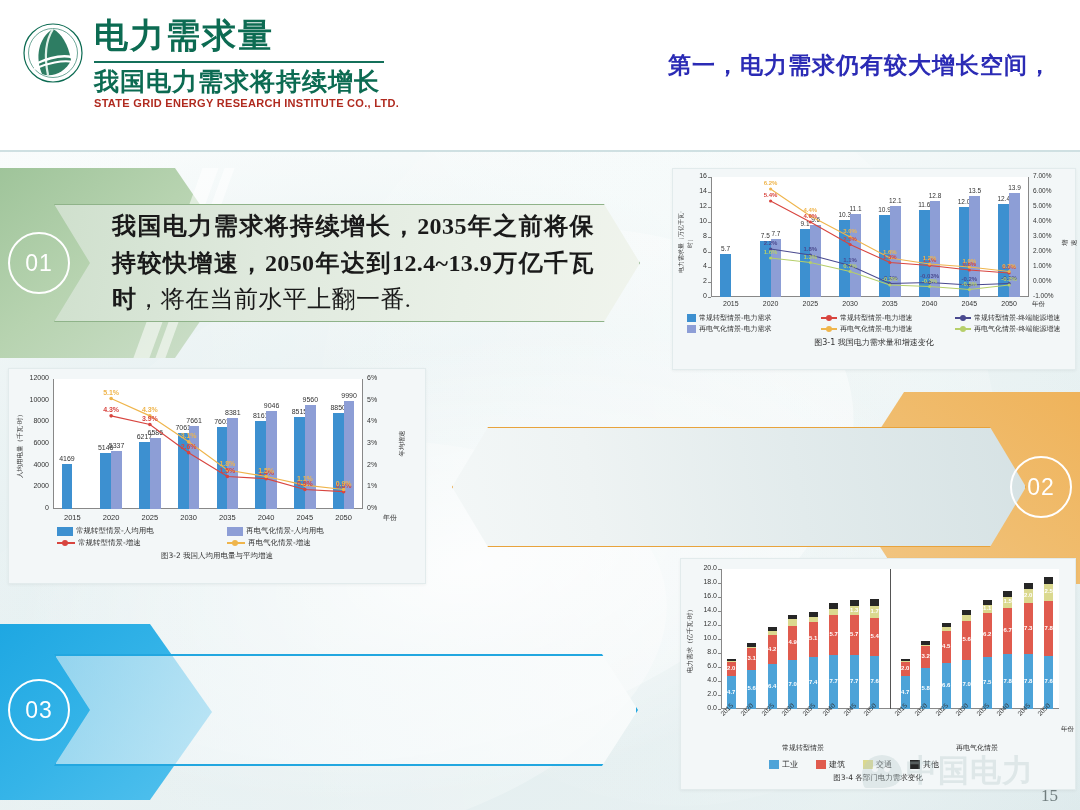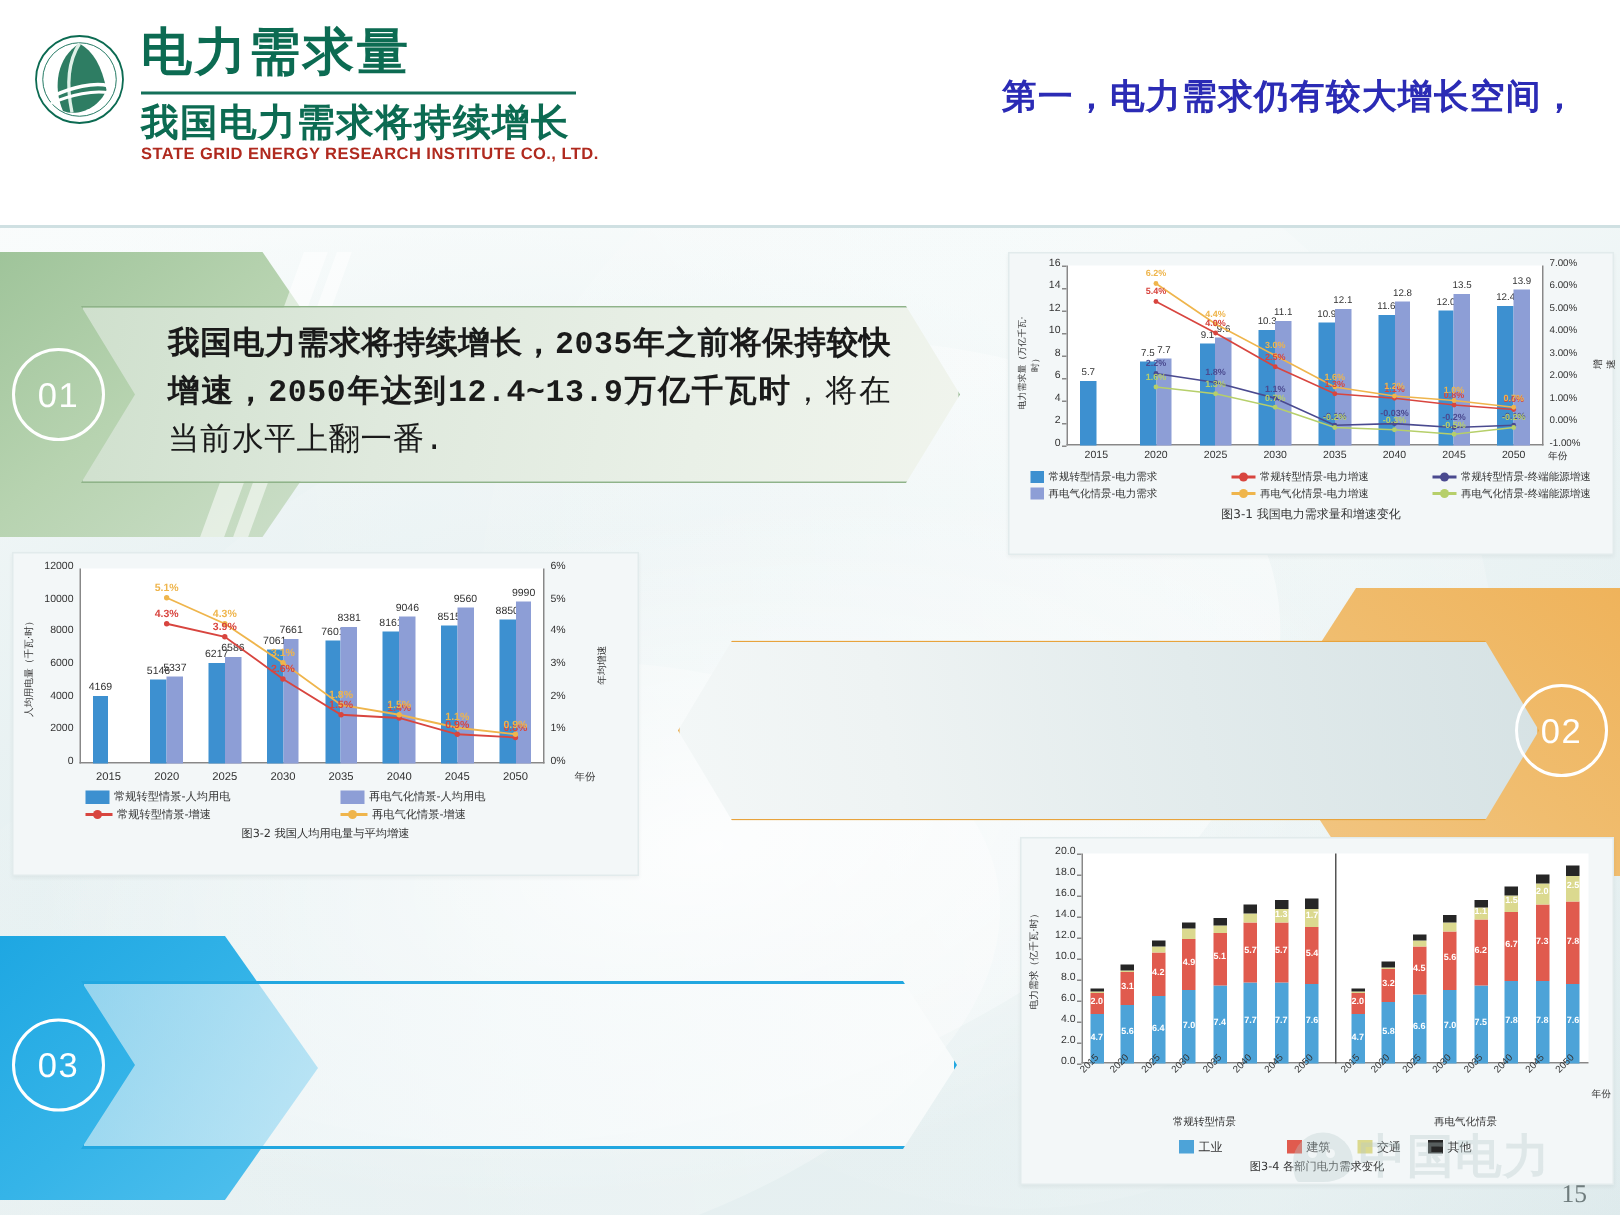--- a/index.html
+++ b/index.html
@@ -82,22 +82,22 @@
   .chev {
     position:relative; flex:1 1 auto; height:100%;
     display:flex; align-items:center;
   }
   .chev-body{
     position:absolute; inset:0;
     clip-path: polygon(0 0, calc(100% - 36px) 0, 100% 50%, calc(100% - 36px) 100%, 0 100%, 36px 50%);
   }
   .banner-text {
     position:relative; z-index:2;
-    font-family:Liberation Mono, monospace;
-    font-size:21px; line-height:1.52; color:#1a1a1a; letter-spacing:.4px;
+    font-family:Liberation Serif, serif;
+    font-size:24px; line-height:1.52; color:#1a1a1a; letter-spacing:.4px;
   }
   .banner-text b { font-weight:700; }
   .banner-text .norm { font-weight:400; }
 
   
   #banner1 { left:8px; top:198px; width:632px; height:130px; }
   #banner1 .badge { border-color:#ffffff; color:#ffffff; }
   #banner1 .chev { height:118px; margin-left:-16px; }
   #banner1 .chev-body{
     background: linear-gradient(100deg, #cfe0cd 0%, #dfe9dd 35%, #e9f0e7 70%, #f0f4ed 100%);
@@ -393,21 +393,21 @@
       <div class="axlabel" style="left: 392px; top: 63px; font-size: 6.5px; transform: rotate(-90deg);">增速</div>
       <div class="legend-row" style="left: 14px; top: 144px; width: 402px;">
         <div class="lg-item" style="width: 124px;">
           <div class="lg-sw" style="background: rgb(61, 144, 208);"></div>
           <div class="lg-tx">常规转型情景-电力需求</div>
         </div>
         <div class="lg-item" style="width: 124px;">
           <div class="lg-line" style="background: rgb(216, 69, 63);"></div>
           <div class="lg-tx">常规转型情景-电力增速</div>
         </div>
-        <div class="lg-item" style="width: 124px;">
+        <div class="lg-item" style="width: 124px; font-family: Liberation Serif, serif;">
           <div class="lg-line" style="background: rgb(74, 74, 143);"></div>
           <div class="lg-tx">常规转型情景-终端能源增速</div>
         </div>
       </div>
       <div class="legend-row" style="left: 14px; top: 155px; width: 402px;">
         <div class="lg-item" style="width: 124px;">
           <div class="lg-sw" style="background: rgb(141, 158, 214);"></div>
           <div class="lg-tx">再电气化情景-电力需求</div>
         </div>
         <div class="lg-item" style="width: 124px;">
@@ -676,26 +676,26 @@
       <div class="tick" style="left: 4px; top: 75px; width: 32px; text-align: right; font-size: 7px;">10.0</div>
       <div class="tick" style="left: 4px; top: 61px; width: 32px; text-align: right; font-size: 7px;">12.0</div>
       <div class="tick" style="left: 4px; top: 47px; width: 32px; text-align: right; font-size: 7px;">14.0</div>
       <div class="tick" style="left: 4px; top: 33px; width: 32px; text-align: right; font-size: 7px;">16.0</div>
       <div class="tick" style="left: 4px; top: 19px; width: 32px; text-align: right; font-size: 7px;">18.0</div>
       <div class="tick" style="left: 4px; top: 5px; width: 32px; text-align: right; font-size: 7px;">20.0</div>
       <div class="axlabel" style="left: -26px; top: 76px; width: 70px; text-align: center; font-size: 6.5px; transform: rotate(-90deg);">电力需求（亿千瓦·时）</div>
       <div class="tick" style="left: 40px; top: 184px; width: 164px; text-align: center; font-size: 7px;">常规转型情景</div>
       <div class="tick" style="left: 214px; top: 184px; width: 164px; text-align: center; font-size: 7px;">再电气化情景</div>
       <div class="tick" style="left: 380px; top: 166px; font-size: 6.5px;">年份</div>
-      <div class="legend-row" style="left: 105px; top: 200px;">
+      <div class="legend-row" style="left: 88px; top: 200px;">
         <div class="lg-item" style="margin-right: 18px;">
           <div class="lg-sw" style="background: rgb(77, 163, 216); width: 10px; height: 9px;"></div>
           <div class="lg-tx" style="font-size: 8px;">工业</div>
         </div>
-        <div class="lg-item" style="margin-right: 18px; margin-left: 25px;">
+        <div class="lg-item" style="margin-right: 18px;">
           <div class="lg-sw" style="background: rgb(224, 91, 78); width: 10px; height: 9px;"></div>
           <div class="lg-tx" style="font-size: 8px;">建筑</div>
         </div>
         <div class="lg-item" style="margin-right: 18px;">
           <div class="lg-sw" style="background: rgb(219, 217, 143); width: 10px; height: 9px;"></div>
           <div class="lg-tx" style="font-size: 8px;">交通</div>
         </div>
         <div class="lg-item" style="margin-right: 18px;">
           <div class="lg-sw" style="background: rgb(38, 38, 38); width: 10px; height: 9px;"></div>
           <div class="lg-tx" style="font-size: 8px;">其他</div>

